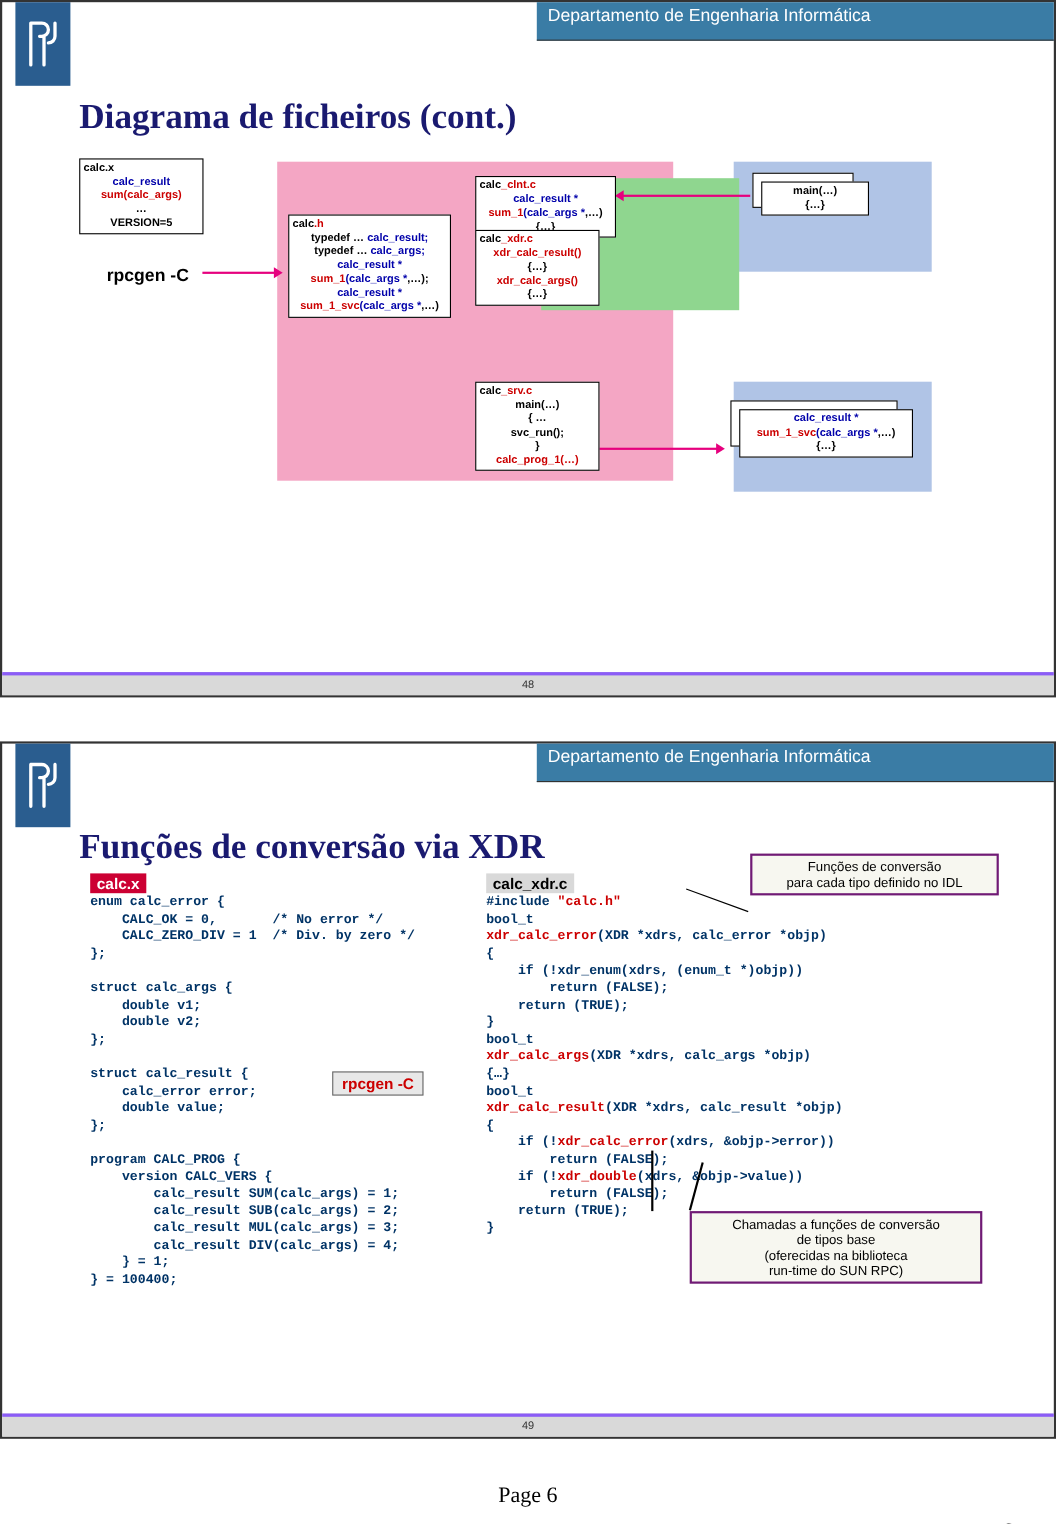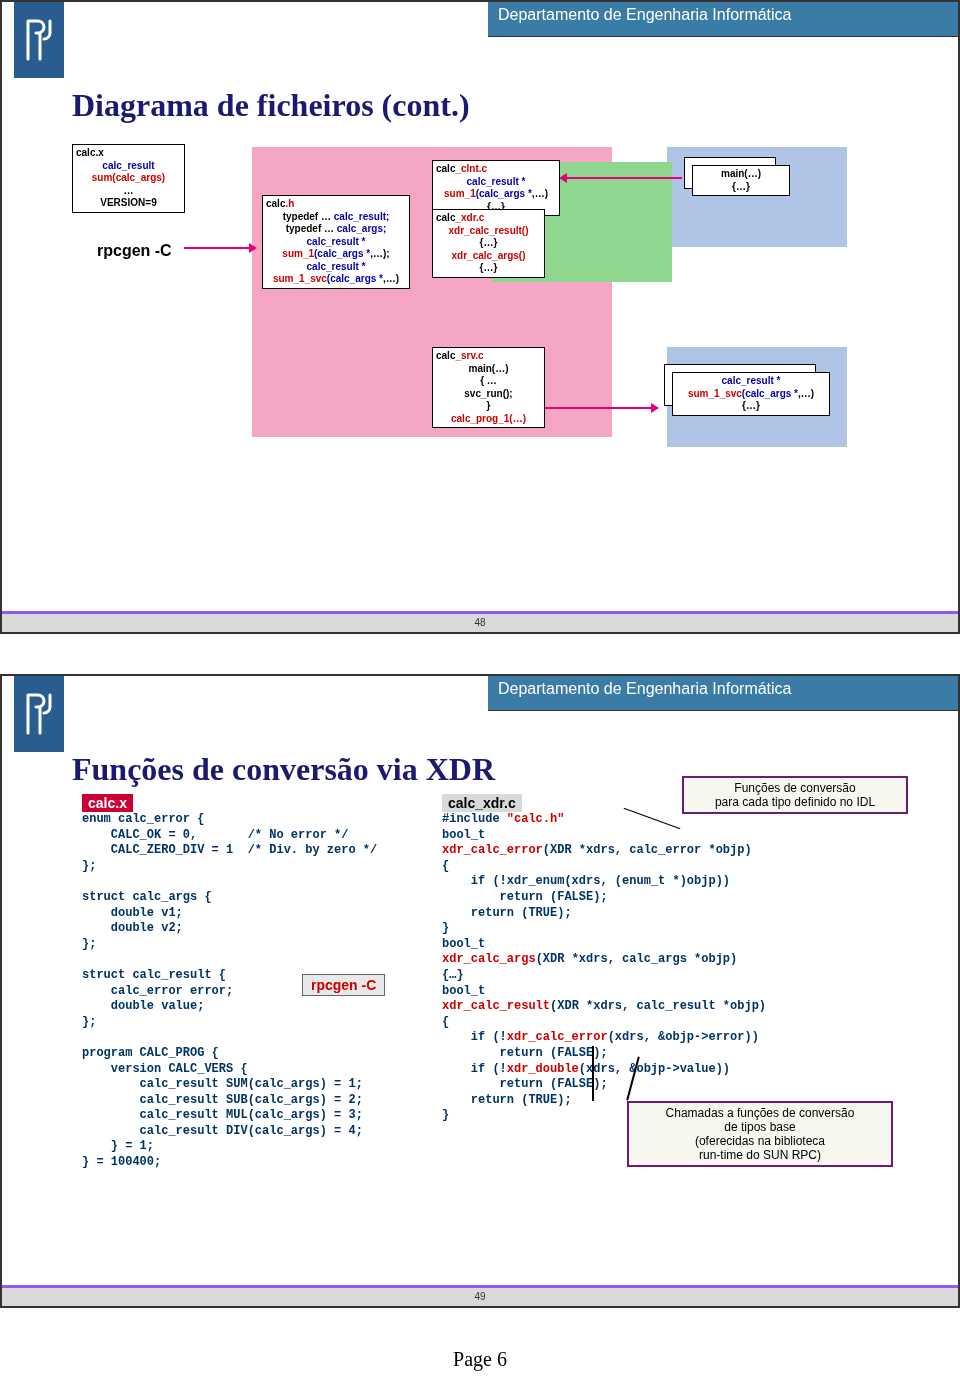--- a/index.html
+++ b/index.html
@@ -249,21 +249,21 @@
     <div class="pinkbg"></div>
     <div class="greenbg"></div>
     <div class="blue-client-bg"></div>
     <div class="blue-server-bg"></div>
 
     <div class="box" style="left:0; top:-3px; width:105px; text-align:center;">
       <div style="text-align:left;">calc.x</div>
       <div class="blue">calc_result</div>
       <div><span class="red">sum(calc_args)</span></div>
       <div>…</div>
-      <div>VERSION=9</div>
+      <div>VERSION=5</div>
     </div>
 
     <div class="rpcgen-label" style="left:25px; top:95px;">rpcgen -C</div>
 
     <div class="box" style="left:190px; top:48px; width:140px;">
       <div style="text-align:left"><span>calc</span><span class="red">.h</span></div>
       <div><span>typedef … </span><span class="blue">calc_result;</span></div>
       <div><span>typedef … </span><span class="blue">calc_args;</span></div>
       <div class="blue">calc_result *</div>
       <div><span class="red">sum_1</span><span class="blue">(calc_args *</span><span>,…);</span></div>

